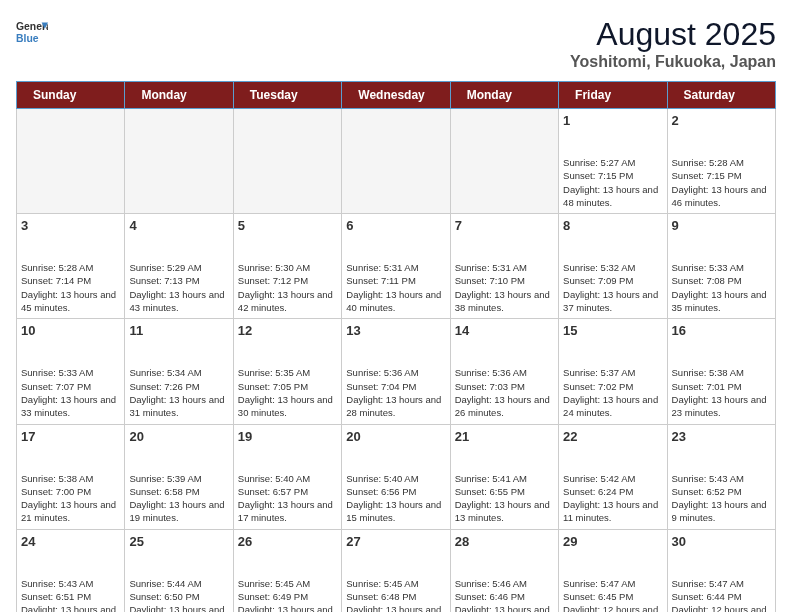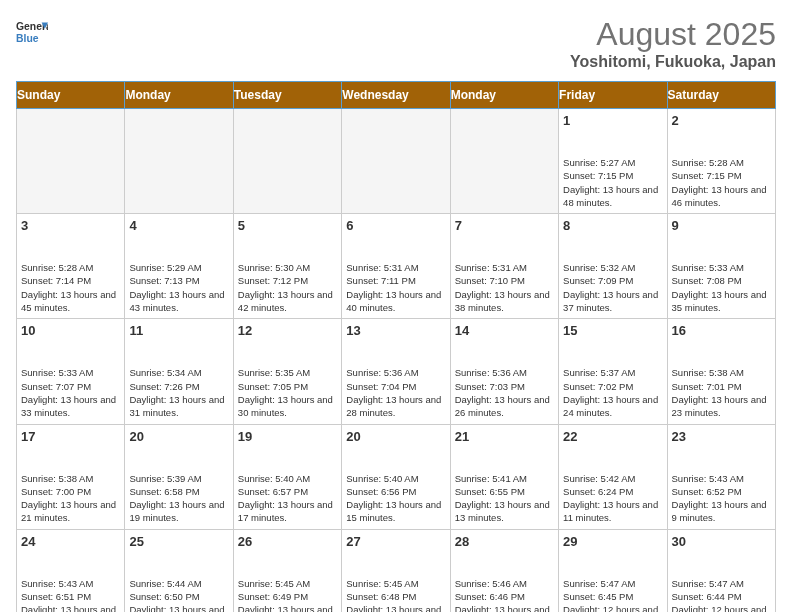--- a/index.html
+++ b/index.html
@@ -24,38 +24,38 @@
     .logo-icon {
       width: 32px;
       height: 32px;
     }
     .title-area {
       text-align: right;
     }
     .title-area h1 {
       font-size: 32px;
       font-weight: normal;
-      color: #737373;
+      color: #0f172a;
     }
     .title-area h2 {
       font-size: 16px;
       font-weight: bold;
       color: #555;
     }
     .calendar {
       width: 100%;
       border-collapse: collapse;
       border: 1px solid #ccc;
     }
     .calendar th {
-      background: #a16207;
+      background: #7f1d1d;
       color: #fff;
       font-size: 12px;
       font-weight: bold;
-      padding: 6px 0;
+      padding: 6px 16px;
       text-align: left;
       border: 1px solid #5a9ed0;
     }
     .calendar td {
       vertical-align: top;
       border: 1px solid #ccc;
       padding: 4px;
       font-size: 10px;
       color: #333;
       width: calc(100% / 7);

